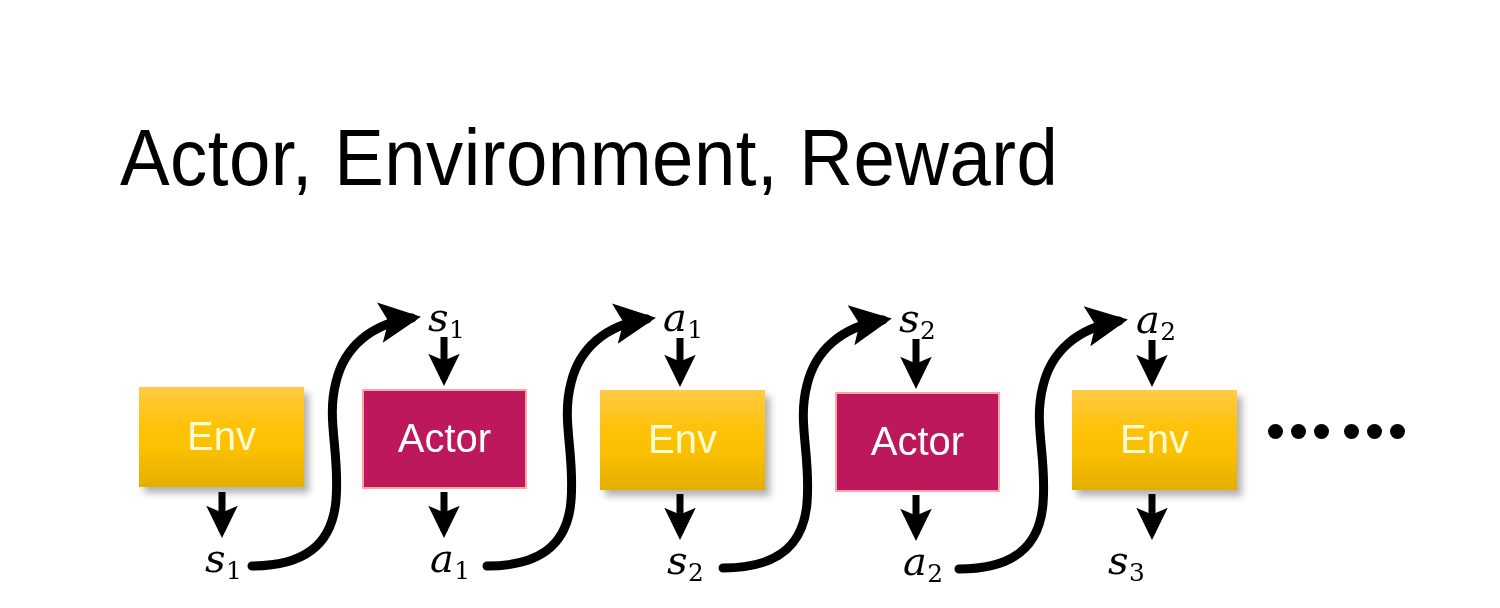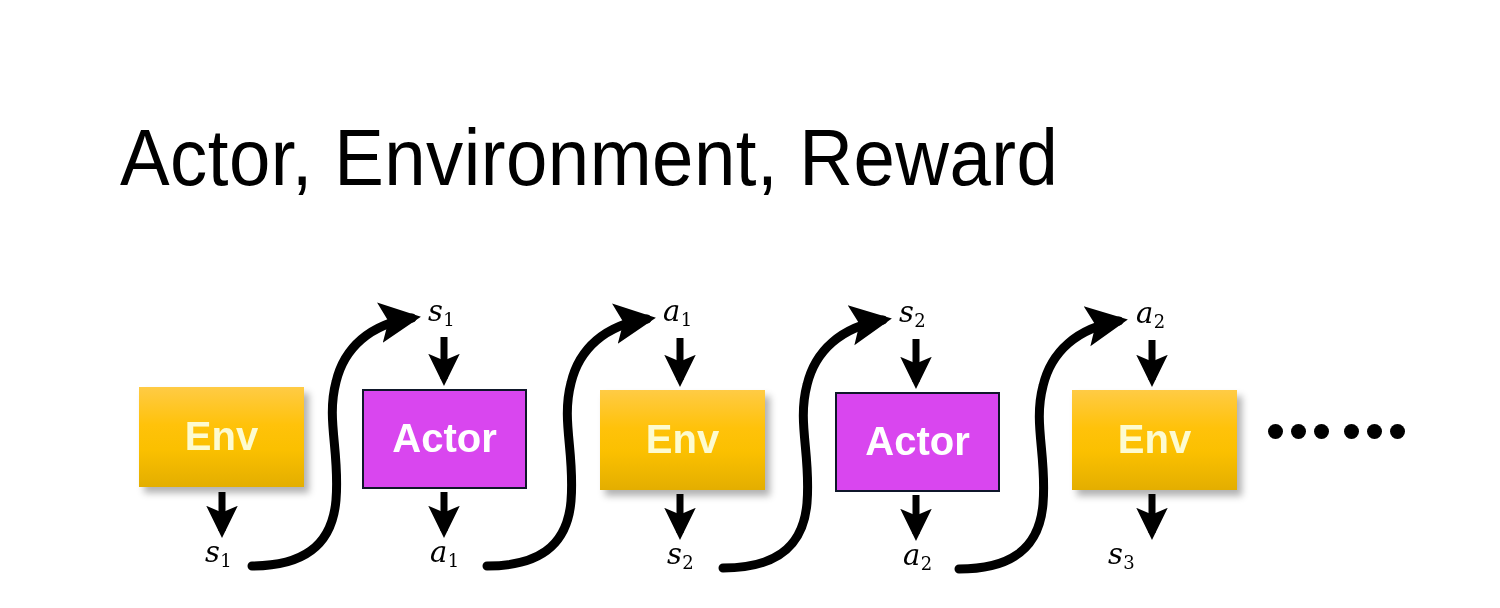--- a/index.html
+++ b/index.html
@@ -51,46 +51,46 @@
   .node-box {
     position: absolute;
     width: 165px;
     height: 100px;
     box-sizing: border-box;
     display: flex;
     align-items: center;
     justify-content: center;
     font-family: "Liberation Sans", sans-serif;
     font-size: 40px;
-    font-weight: 700;
+    font-weight: 400;
     line-height: 1;
   }
   .node-box.env {
     background: linear-gradient(to bottom, #ffcb45 0%, #ffc20a 38%, #fbc000 62%, #e3ae00 100%);
     color: #fdfbd0;
     border: none;
     box-shadow: 5px 6px 7px rgba(0,0,0,0.30);
   }
   .node-box.actor {
-    background: #d946ef;
+    background: #be185d;
     color: #ffffff;
-    border: 2px solid #0f172a;
+    border: 2px solid #fca5a5;
     box-shadow: none;
   }
   .node-label {
     position: relative;
     top: -1px;
   }
 
   
   .math-label {
     position: absolute;
     font-family: "DejaVu Serif", serif;
     font-style: italic;
-    font-size: 29px;
+    font-size: 40px;
     color: #000000;
     line-height: 1;
     white-space: nowrap;
     user-select: none;
   }
   .math-label .sub {
     font-size: 0.62em;
     font-style: normal;
     vertical-align: baseline;
     position: relative;

